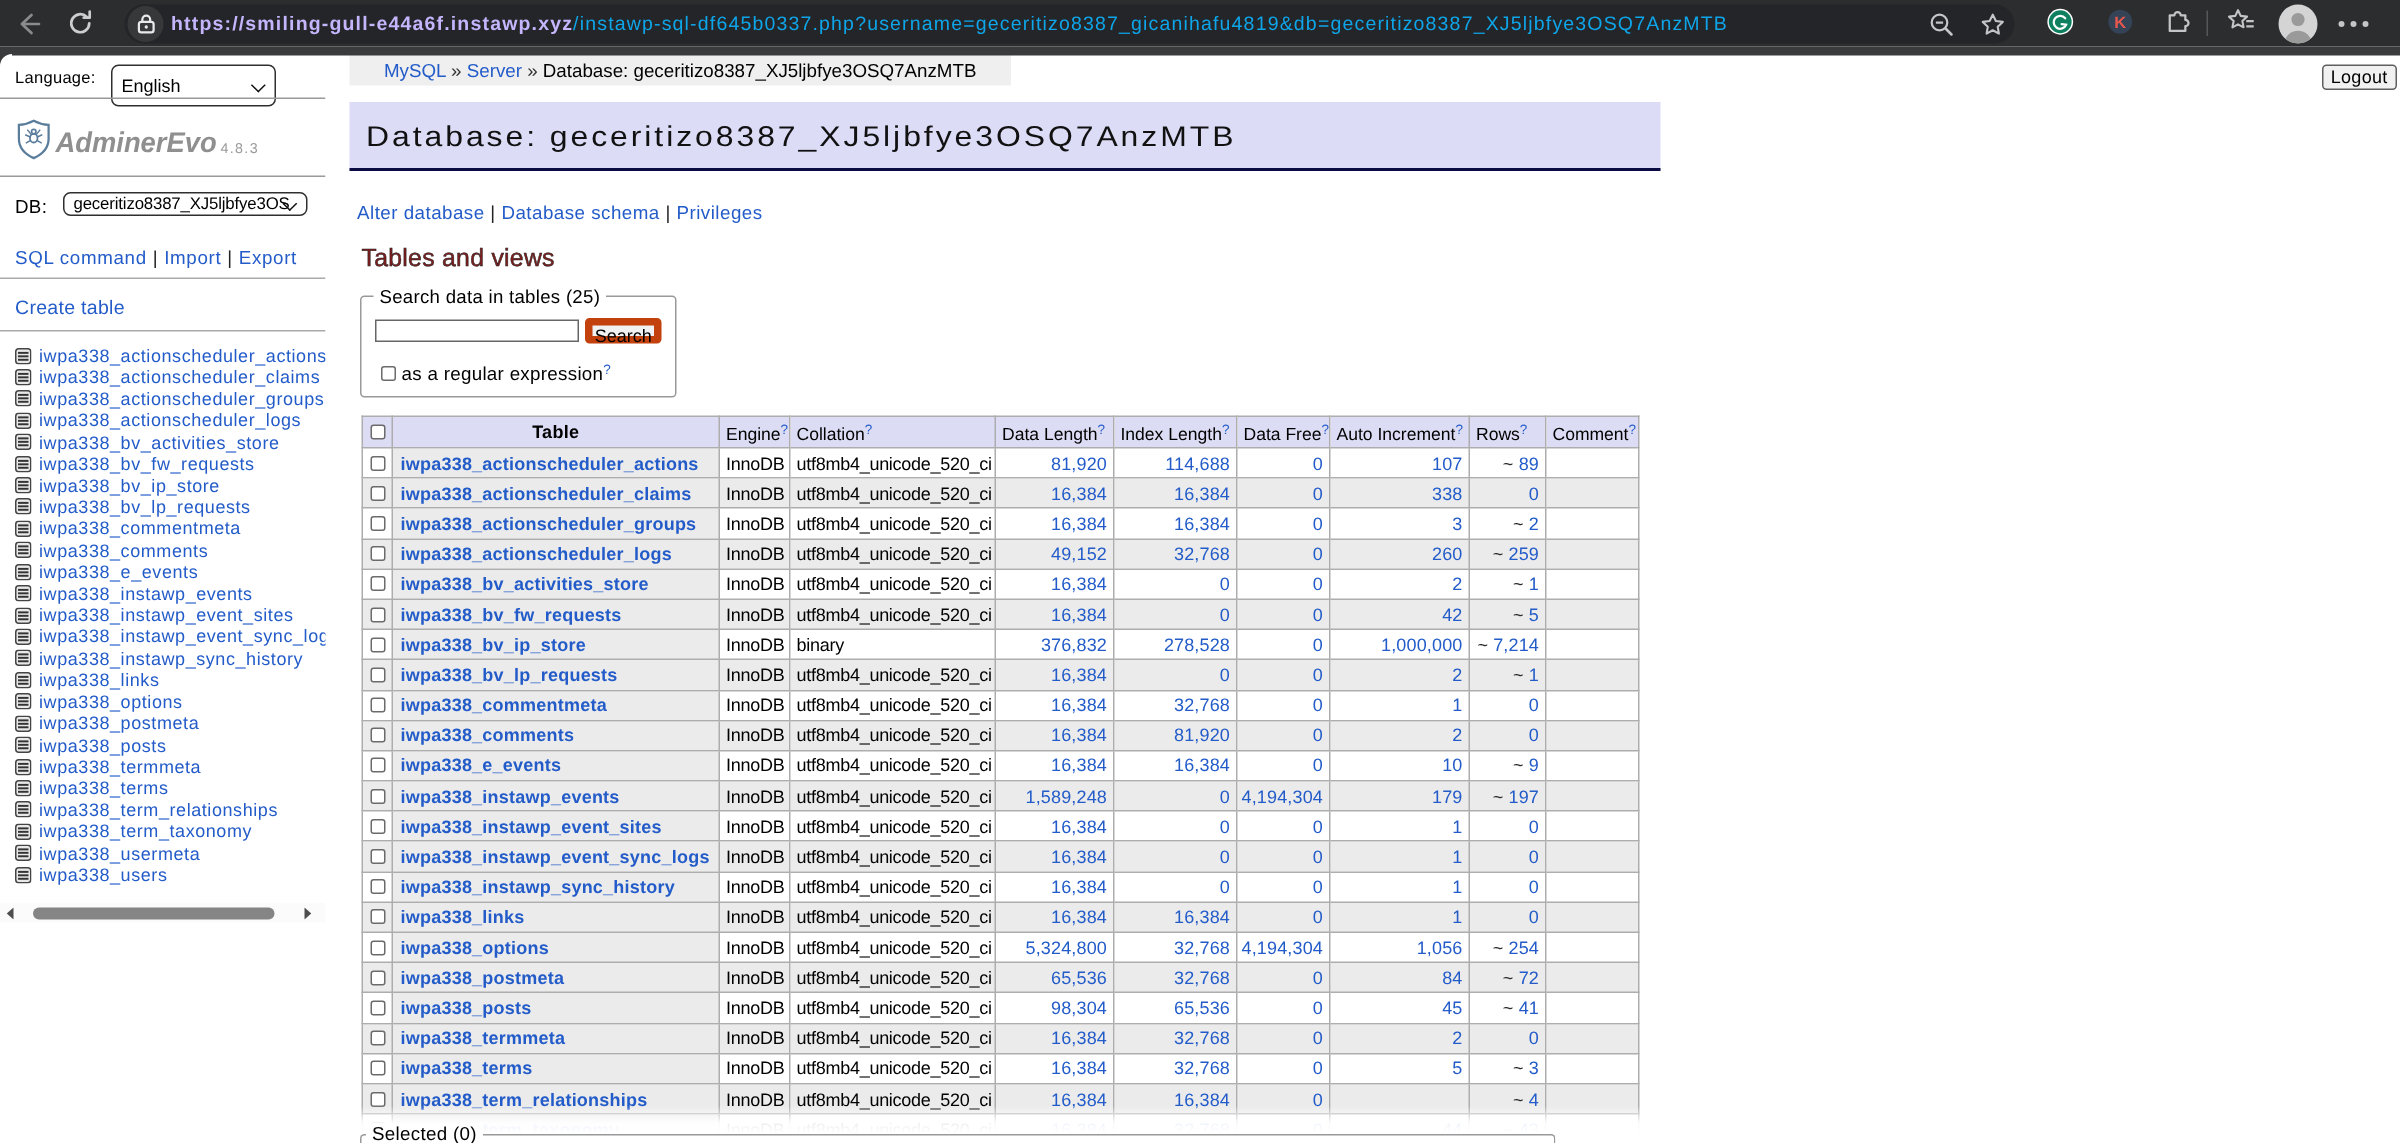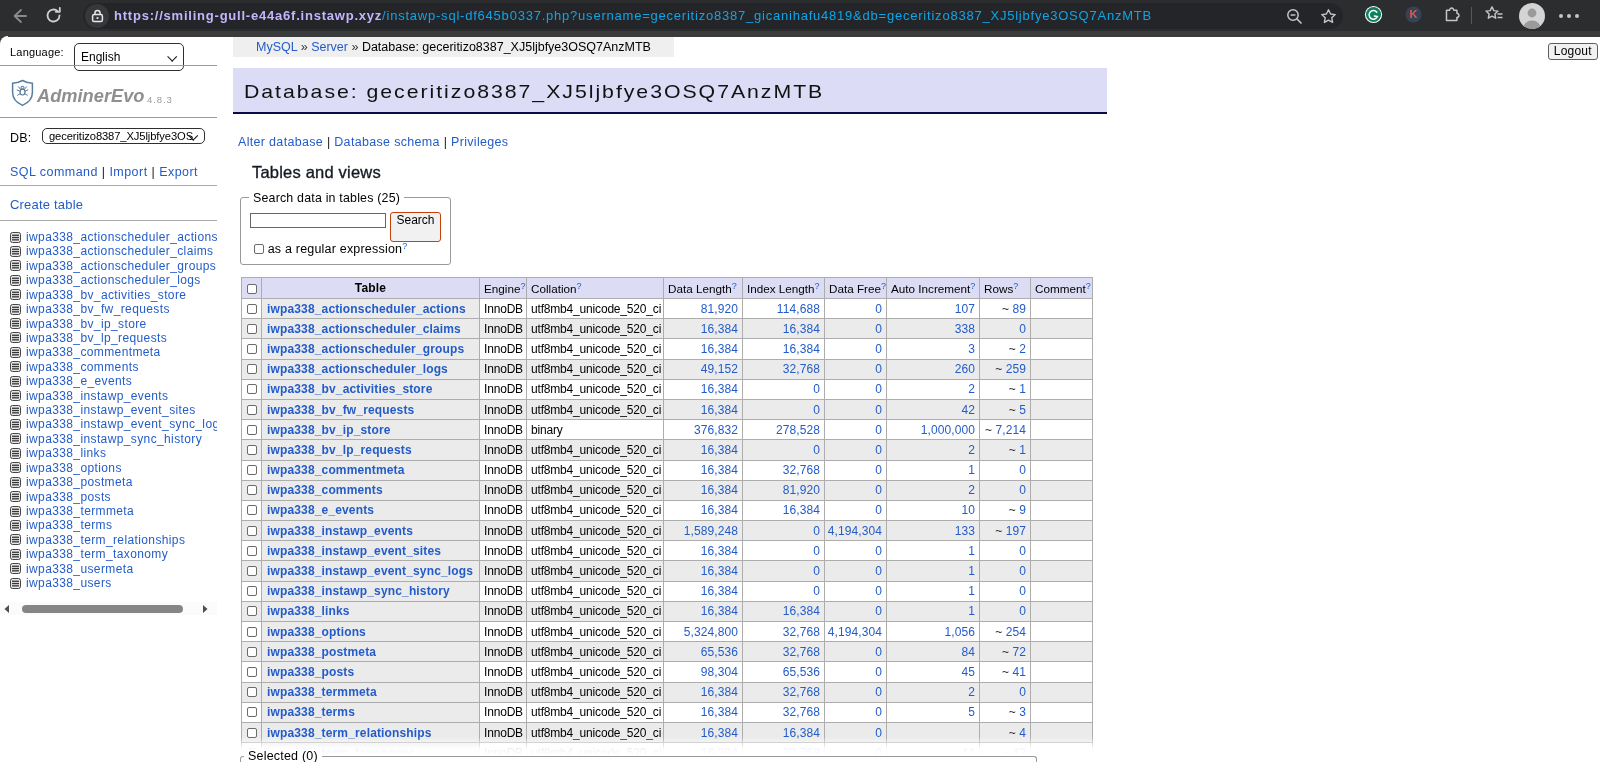--- a/index.html
+++ b/index.html
@@ -26,26 +26,26 @@
 #tlist .ticn{vertical-align:-1.5px;margin-right:5px;}
 #tlist a{letter-spacing:.38px;}
 
 #sbar{position:absolute;left:0;top:569px;width:217px;height:13px;background:#fbfbfb;}
 
 #crumb{position:absolute;left:233px;top:36px;height:21px;background:#efefef;font-size:12.5px;line-height:23px;padding:0 23px;letter-spacing:0;white-space:nowrap;}
 #logout{position:absolute;left:1548px;top:43px;width:49.5px;height:16.5px;background:#f1f1f1;border:1px solid #5f5f5f;border-radius:3px;font-size:12px;text-align:center;line-height:14.5px;letter-spacing:.2px;}
 #h2band{position:absolute;left:233px;top:68px;width:874px;height:46px;background:#dcdcf7;border-bottom:2px solid #0a0a45;}
 #h2band span{position:absolute;left:11px;top:13px;font-size:19px;letter-spacing:1.75px;color:#111;transform:scaleX(1.12);transform-origin:0 0;white-space:nowrap;}
 #dblinks{position:absolute;left:238px;top:135px;font-size:12.5px;letter-spacing:.32px;}
-#h3{position:absolute;left:252px;top:163px;font-size:16.5px;color:#0f172a;letter-spacing:.2px;-webkit-text-stroke:.35px #222;}
+#h3{position:absolute;left:241px;top:163px;font-size:16.5px;color:#7f1d1d;letter-spacing:.2px;-webkit-text-stroke:.35px #222;}
 #fset{position:absolute;left:240px;top:197px;width:211px;height:68px;border:1px solid #999;border-radius:3px;}
 #fset legend,#fsel legend{position:absolute;background:#fff;font-size:12.4px;letter-spacing:.2px;padding:0 4px;}
 #fset legend{left:8px;top:-7px;}
 #sinput{position:absolute;left:9px;top:15px;width:136px;height:15px;border:1px solid #666;background:#fff;}
-#sbtn{position:absolute;left:149px;top:14px;width:51px;height:30px;background:#f1f1f1;border:1px solid #c2410c;border-radius:3px;font-size:12px;text-align:center;line-height:15px;}
+#sbtn{position:absolute;left:149px;top:14px;width:51px;height:17px;background:#f1f1f1;border:5px solid #c2410c;border-radius:3px;font-size:12px;text-align:center;line-height:15px;}
 .cb{display:inline-block;width:10px;height:10px;border:1px solid #6b6b6b;border-radius:2px;background:#fff;vertical-align:-1px;}
 #regrow{position:absolute;left:13px;top:43px;font-size:12.5px;letter-spacing:.2px;}
 sup.q{color:#235cc9;font-size:9px;vertical-align:4px;letter-spacing:0;}
 
 #ttable{position:absolute;left:241px;top:277px;border-collapse:collapse;table-layout:fixed;width:851px;font-size:12px;}
 #ttable td,#ttable th{border:1px solid #adadad;overflow:hidden;white-space:nowrap;padding:0;}
 #ttable thead td,#ttable thead th{background:#dcdcf4;height:21px;}
 #ttable thead th{font-size:12px;letter-spacing:.2px;font-weight:bold;}
 #ttable thead td{font-size:11.7px;letter-spacing:0;text-align:left;padding-left:4px;font-weight:normal;}
 #ttable thead td.cc{padding-left:0;text-align:center;}
@@ -478,21 +478,21 @@
         <td></td>
       </tr>
 <tr class="ev">
         <td class="cc"><span class="cb"></span></td>
         <th><a href="#">iwpa338_instawp_events</a></th>
         <td class="lt">InnoDB</td>
         <td class="lt">utf8mb4_unicode_520_ci</td>
         <td class="num"><a href="#">1,589,248</a></td>
         <td class="num"><a href="#">0</a></td>
         <td class="num"><a href="#">4,194,304</a></td>
-        <td class="num"><a href="#">133</a></td>
+        <td class="num"><a href="#">179</a></td>
         <td class="num"><span class="tld">~</span> <a href="#">197</a></td>
         <td></td>
       </tr>
 <tr>
         <td class="cc"><span class="cb"></span></td>
         <th><a href="#">iwpa338_instawp_event_sites</a></th>
         <td class="lt">InnoDB</td>
         <td class="lt">utf8mb4_unicode_520_ci</td>
         <td class="num"><a href="#">16,384</a></td>
         <td class="num"><a href="#">0</a></td>

